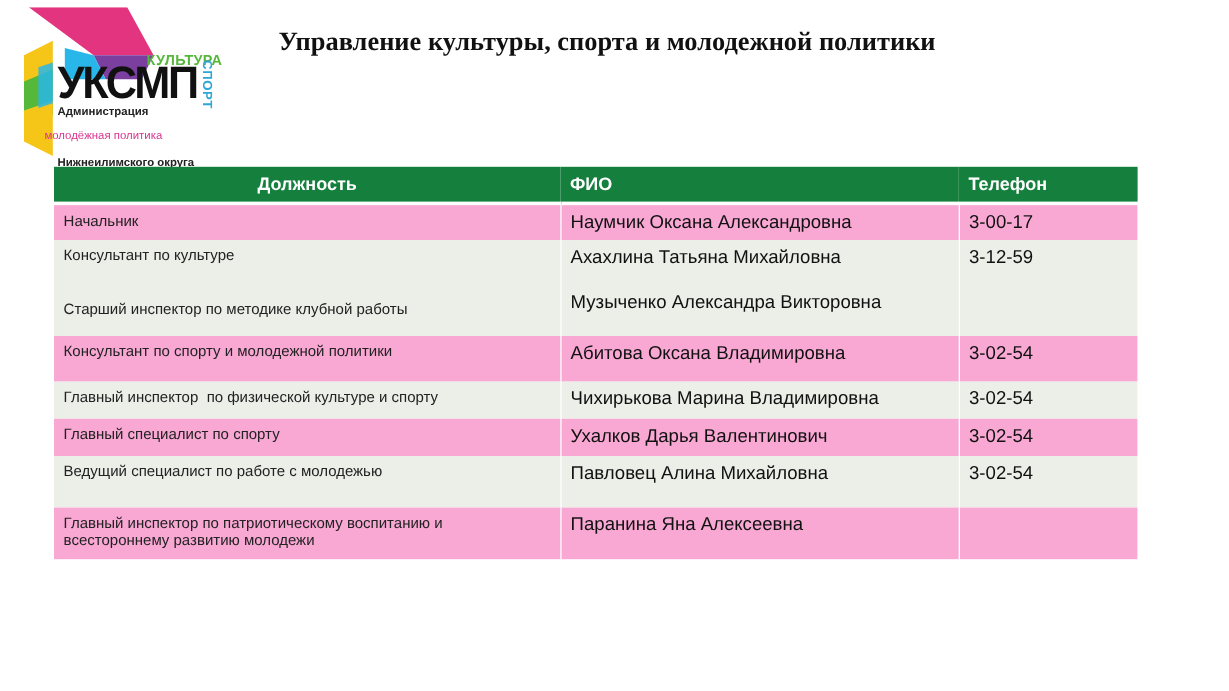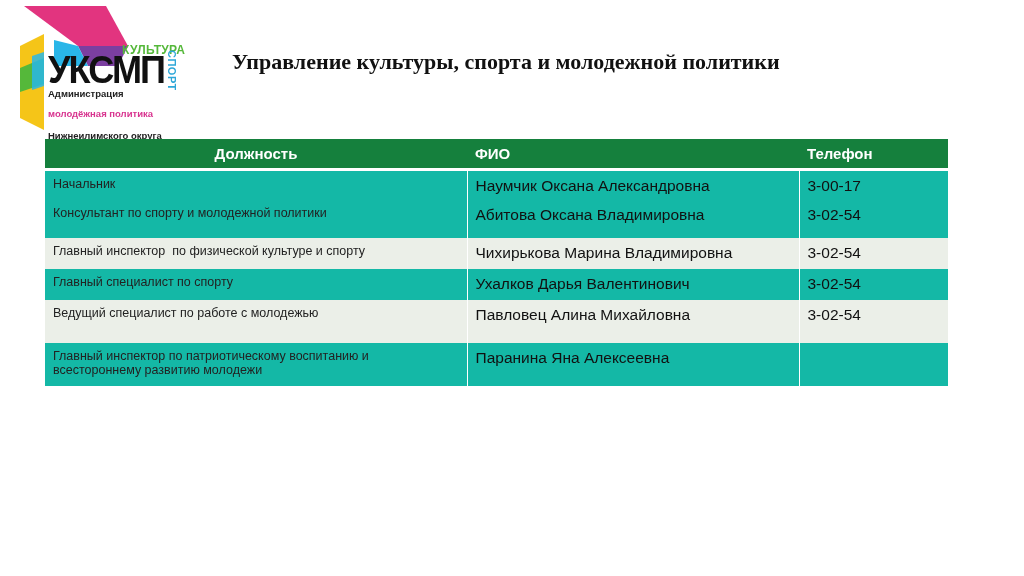--- a/index.html
+++ b/index.html
@@ -5,27 +5,27 @@
     html, body { margin:0; padding:0; }
     body { width:1024px; height:576px; background:#ffffff; position:relative; overflow:hidden;
            font-family:"Liberation Sans", sans-serif; }
     .logo { position:absolute; left:18px; top:6px; width:165px; height:124px; }
     .logo svg { position:absolute; left:0; top:0; }
     .logo .kultura { position:absolute; left:104px; top:37px; font-size:12px; font-weight:bold; color:#55b83a; letter-spacing:0.3px; }
     .logo .uksmp { position:absolute; left:30px; top:44px; font-size:38px; font-weight:bold; color:#111; letter-spacing:-2px; font-family:"Liberation Sans", sans-serif; transform:scaleX(0.95); transform-origin:left; line-height:40px; }
     .logo .sport { position:absolute; left:148px; top:44px; font-size:11px; font-weight:bold; color:#2ea7d8; writing-mode:vertical-rl; letter-spacing:0.5px; }
     .logo .admin1 { position:absolute; left:30px; top:83px; font-size:9.5px; font-weight:bold; color:#222; line-height:10px; }
     .logo .admin2 { position:absolute; left:30px; top:93px; font-size:9.5px; font-weight:bold; color:#222; line-height:10px;margin-top:32px; }
-    .logo .youth { position:absolute; left:30px; top:103px; font-size:9.5px; font-weight:bold; color:#d8348f; line-height:10px; }
-    .title { position:absolute; left:232px; top:49px; font-family:"Liberation Serif", serif; font-weight:bold; font-size:22px; color:#111; white-space:nowrap; }
+    .logo .youth { position:absolute; left:19px; top:103px; font-size:9.5px; font-weight:normal; color:#d8348f; line-height:10px; }
+    .title { position:absolute; left:232px; top:22px; font-family:"Liberation Serif", serif; font-weight:bold; font-size:22px; color:#111; white-space:nowrap; }
     table.staff { position:absolute; left:45px; top:139px; width:903px; border-collapse:collapse; table-layout:fixed; }
     table.staff th { background:#15803d; color:#ffffff; font-weight:bold; font-size:15px; height:29px; padding:0 8px; text-align:left; border-bottom:3px solid #ffffff; }
     table.staff th.center { text-align:center; }
     table.staff td { vertical-align:top; padding:0 8px; border-right:1px solid #ffffff; }
-    table.staff tr.odd td { background:#14b8a6; }
+    table.staff tr.odd td { background:#f9a8d4; }
     table.staff tr.even td { background:#ebefe8; }
     table.staff td.pos { font-size:12.5px; color:#222; padding-top:6px; }
     table.staff td.fio { font-size:15.5px; color:#111; padding-top:6px;margin-left:13px; }
     table.staff td.tel { font-size:15.5px; color:#111; padding-top:6px;margin-top:28px; }
     .line2 { display:block; }
   </style>
 </head>
 <body>
 
 <div class="logo">
@@ -60,20 +60,31 @@
       <th>ФИО</th>
       <th>Телефон</th>
     </tr>
   </thead>
   <tbody>
     <tr class="odd" style="height:30px">
       <td class="pos">Начальник</td>
       <td class="fio">Наумчик Оксана Александровна</td>
       <td class="tel">3-00-17</td>
     </tr>
+    <tr class="even" style="height:80px">
+      <td class="pos">
+        <span class="line2">Консультант по культуре</span>
+        <span class="line2" style="margin-top:31px">Старший инспектор по методике клубной работы</span>
+      </td>
+      <td class="fio">
+        <span class="line2">Ахахлина Татьяна Михайловна</span>
+        <span class="line2" style="margin-top:20px">Музыченко Александра Викторовна</span>
+      </td>
+      <td class="tel">3-12-59</td>
+    </tr>
     <tr class="odd" style="height:38px">
       <td class="pos">Консультант по спорту и молодежной политики</td>
       <td class="fio">Абитова Оксана Владимировна</td>
       <td class="tel">3-02-54</td>
     </tr>
     <tr class="even" style="height:31px">
       <td class="pos" style="white-space:pre">Главный инспектор  по физической культуре и спорту</td>
       <td class="fio">Чихирькова Марина Владимировна</td>
       <td class="tel">3-02-54</td>
     </tr>

